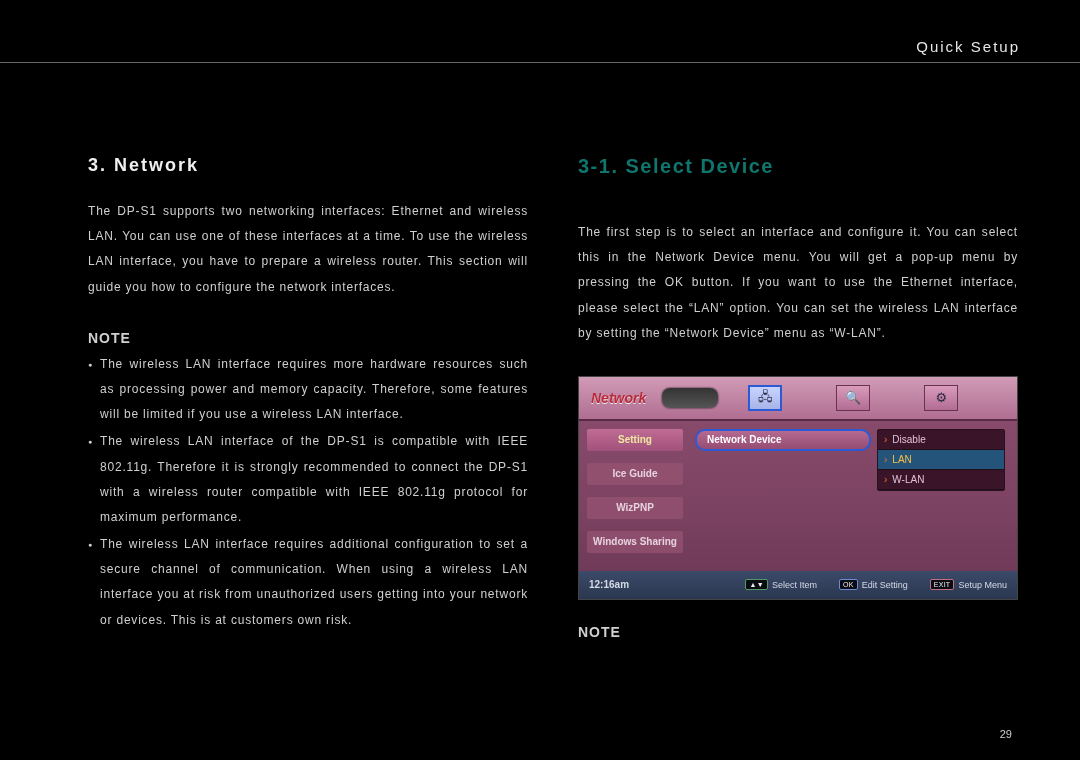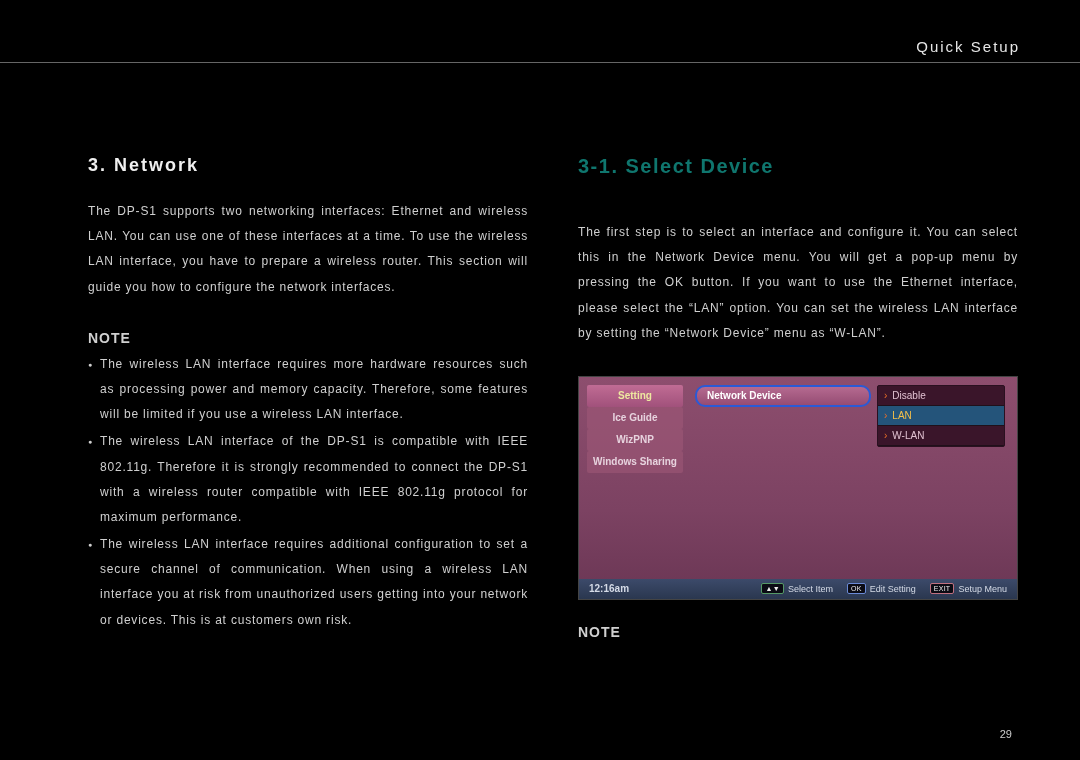--- a/index.html
+++ b/index.html
@@ -151,21 +151,21 @@
   .ss-spacer { width: 42px; }
   .ss-body {
     display: flex;
     height: 150px;
     padding: 6px 8px 0 8px;
   }
   .ss-sidebar {
     width: 96px;
     display: flex;
     flex-direction: column;
-    gap: 0;
+    gap: 12px;
     padding-top: 2px;
   }
   .ss-side-item {
     height: 22px;
     background: rgba(160,90,120,0.55);
     border-radius: 2px;
     display: flex;
     align-items: center;
     justify-content: center;
     font-size: 10px;
@@ -223,26 +223,26 @@
   .ss-popup-item .chev {
     margin-right: 5px;
     color: #f07028;
     font-size: 10px;
   }
   .ss-bottom {
     position: absolute;
     bottom: 0;
     left: 0;
     right: 0;
-    height: 20px;
+    height: 28px;
     background: linear-gradient(#3c4a6a,#2a374f);
     display: flex;
     align-items: center;
     padding: 0 10px;
-    gap: 14px;
+    gap: 22px;
     font-size: 9px;
     color: #d4dae6;
   }
   .ss-clock { font-weight: bold; margin-right: auto; font-size: 10px; flex:0 0 50px;}
   .ss-hint { display: flex; align-items: center; gap: 4px; }
   .ss-badge {
     display: inline-block;
     background: #0b0b14;
     color: #eee;
     font-size: 7px;
@@ -271,20 +271,31 @@
       <li>The wireless LAN interface of the DP-S1 is compatible with IEEE 802.11g. Therefore it is strongly recommended to connect the DP-S1 with a wireless router compatible with IEEE 802.11g protocol for maximum performance.</li>
       <li>The wireless LAN interface requires additional configuration to set a secure channel of communication. When using a wireless LAN interface you at risk from unauthorized users getting into your network or devices. This is at customers own risk.</li>
     </ul>
   </div>
 
   <div class="col-right">
     <div class="sub-heading">3-1. Select Device</div>
     <div class="body-text">The first step is to select an interface and configure it. You can select this in the Network Device menu. You will get a pop-up menu by pressing the OK button. If you want to use the Ethernet interface, please select the “LAN” option. You can set the wireless LAN interface by setting the “Network Device” menu as “W-LAN”.</div>
 
     <div class="screenshot">
+      <div class="ss-top">
+        <span class="ss-top-title">Network</span>
+        <div class="ss-device"></div>
+        <div class="ss-icons">
+          <div class="ss-icon-box sel">🖧</div>
+          <div class="ss-spacer"></div>
+          <div class="ss-icon-box">🔍</div>
+          <div class="ss-spacer"></div>
+          <div class="ss-icon-box">⚙</div>
+        </div>
+      </div>
       <div class="ss-body">
         <div class="ss-sidebar">
           <div class="ss-side-item sel">Setting</div>
           <div class="ss-side-item">Ice Guide</div>
           <div class="ss-side-item">WizPNP</div>
           <div class="ss-side-item">Windows Sharing</div>
         </div>
         <div class="ss-main">
           <div class="ss-field">Network Device</div>
           <div class="ss-popup">

